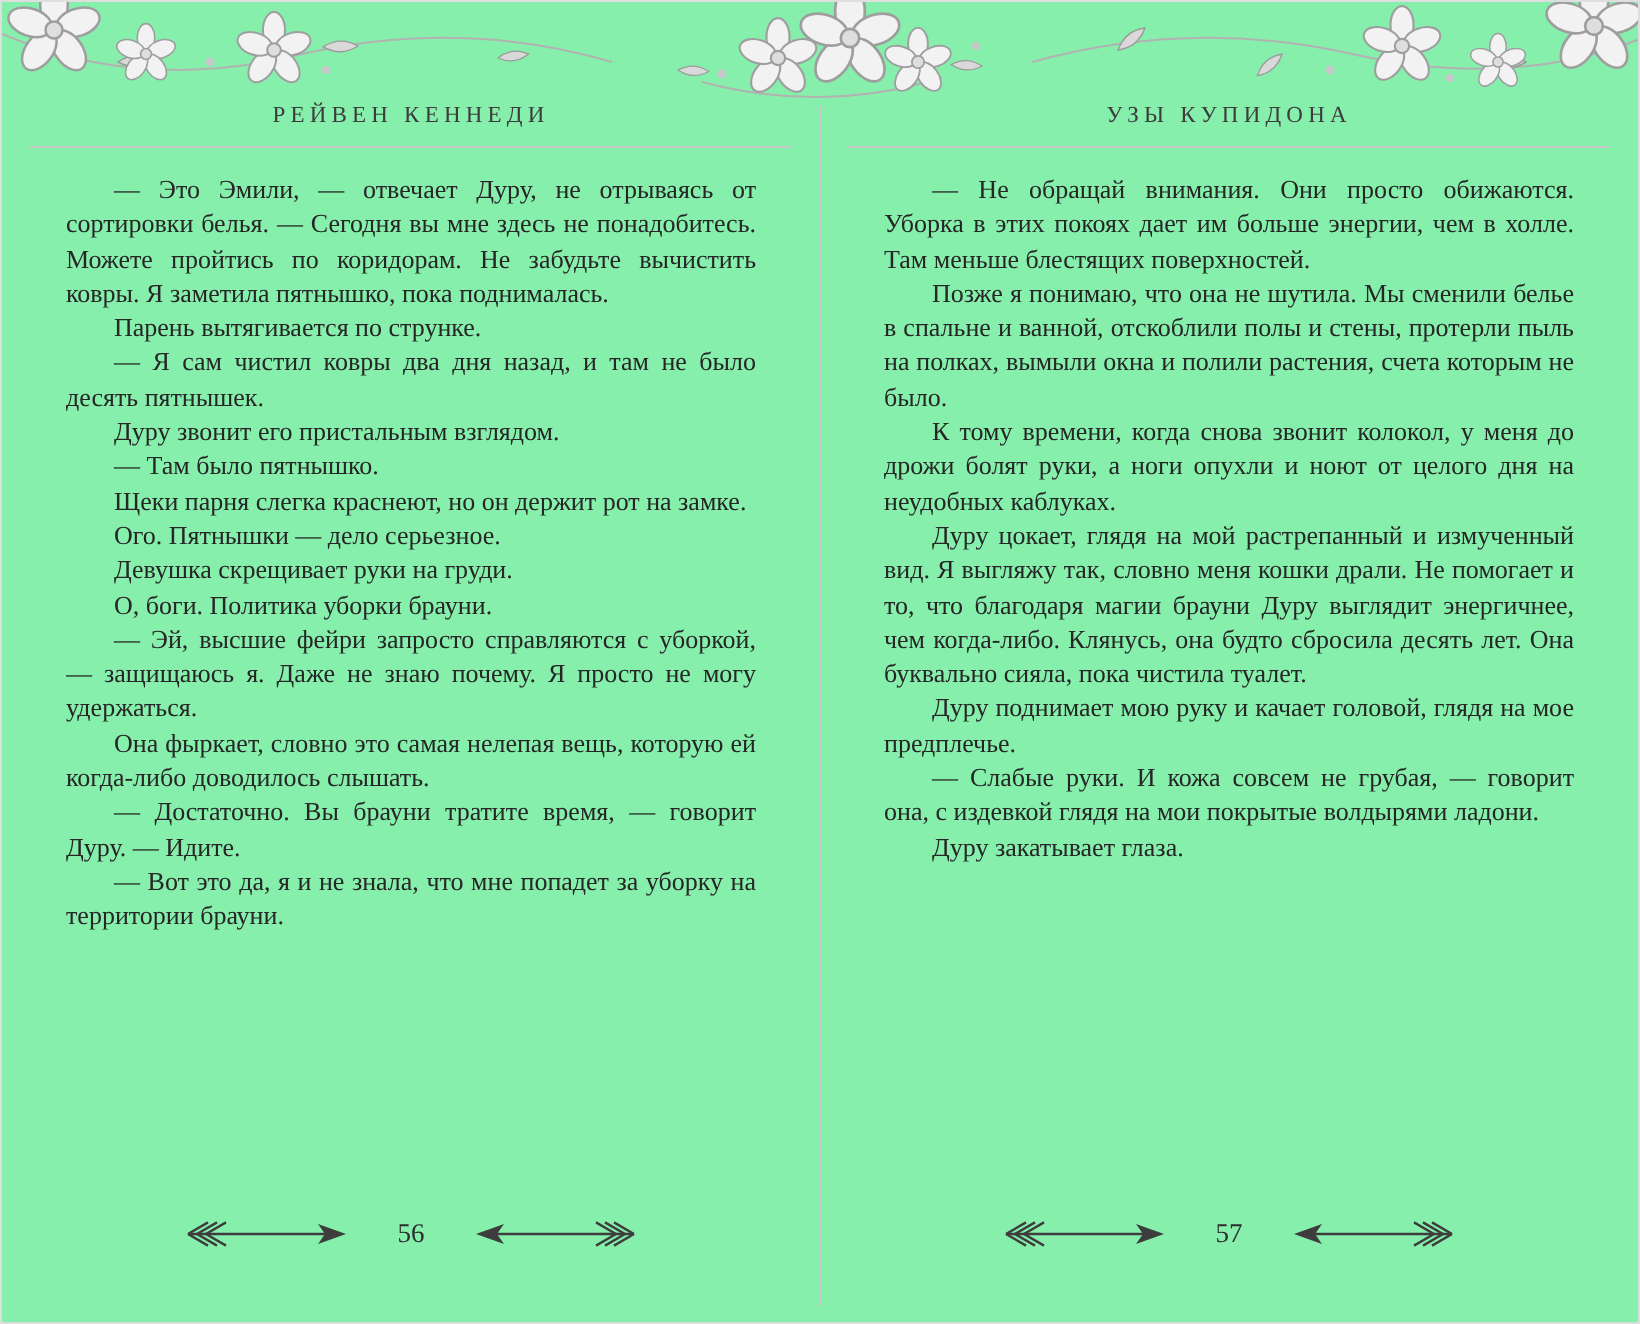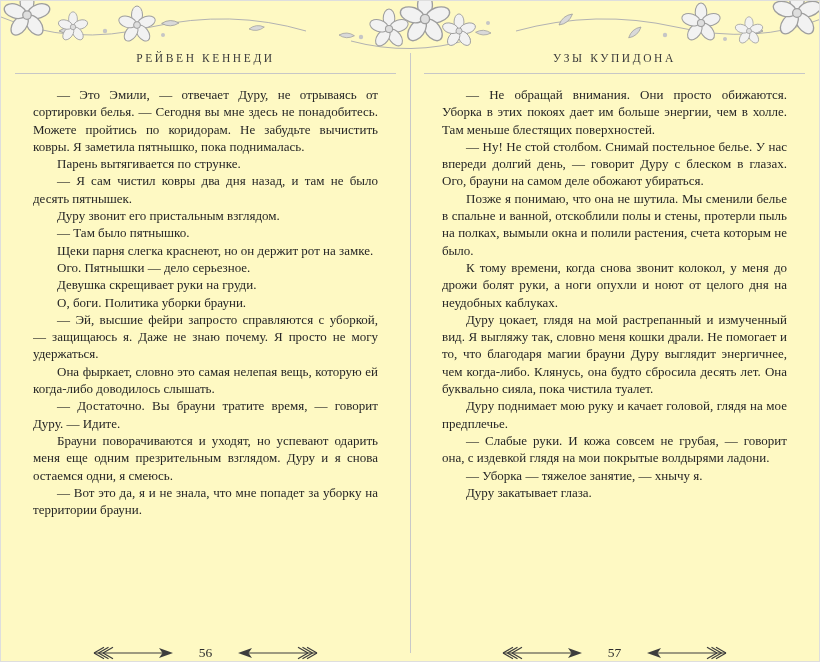--- a/index.html
+++ b/index.html
@@ -1,21 +1,21 @@
 <!DOCTYPE html>
 <html lang="ru"><head>
 <meta charset="utf-8">
 <style>
   html, body { margin: 0; padding: 0; background: #f3f3f3; }
   .spread {
     position: relative;
     width: 820px;
     height: 662px;
     margin: 0 auto;
-    background: #fef9c3;
+    background: #86efac;
     border: 1px solid #dedede;
     box-sizing: border-box;
     overflow: hidden;
     font-family: "Liberation Serif", "DejaVu Serif", serif;
     color: #262626;
     padding-left: 42px;
   }
   .floral { position: absolute; top: 0; left: 0; pointer-events: none; }
   .divider {
     position: absolute;
@@ -48,20 +48,21 @@
     hyphens: auto;
     overflow: hidden;
   }
   .page-body p { margin: 0; text-indent: 24px; }
   .page-footer {
     display: flex;
     align-items: center;
     justify-content: center;
     gap: 24px;
     padding-top: 6px;
+    margin-bottom: 36px;
   }
   .pagenum { font-size: 13.5px; color: #2d2d2d; }
   .arrow { display: block; }
 </style>
 </head>
 <body>
 
 <div class="spread">
 
   <svg class="floral" width="820" height="72" viewBox="0 0 820 72" aria-hidden="true">
@@ -132,47 +133,44 @@
         <p>— Я сам чистил ковры два дня назад, и там не было десять пятнышек.</p>
         <p>Дуру звонит его пристальным взглядом.</p>
         <p>— Там было пятнышко.</p>
         <p>Щеки парня слегка краснеют, но он держит рот на замке.</p>
         <p>Ого. Пятнышки — дело серьезное.</p>
         <p>Девушка скрещивает руки на груди.</p>
         <p>О, боги. Политика уборки брауни.</p>
         <p>— Эй, высшие фейри запросто справляются с уборкой, — защищаюсь я. Даже не знаю почему. Я просто не могу удержаться.</p>
         <p>Она фыркает, словно это самая нелепая вещь, которую ей когда-либо доводилось слышать.</p>
         <p>— Достаточно. Вы брауни тратите время, — говорит Дуру. — Идите.</p>
-        <p>Брауни поворачиваются и уходят, но успевают одарить меня еще одним презрительным взглядом. Дуру и я снова остаемся одни, я смеюсь.</p>
         <p>— Вот это да, я и не знала, что мне попадет за уборку на территории брауни.</p>
       </div>
       <footer class="page-footer">
         <svg class="arrow" width="84" height="16" viewBox="0 0 84 16">
             <use href="#arrowdef"></use>
           </svg>
         <span class="pagenum">56</span>
         <svg class="arrow" width="84" height="16" viewBox="0 0 84 16">
             <use href="#arrowdef" transform="translate(84,0) scale(-1,1)"></use>
           </svg>
       </footer>
     </section>
 
     <section class="page">
       <header class="page-header">
         <div class="running-head">УЗЫ КУПИДОНА</div>
       </header>
       <div class="page-body">
         <p>— Не обращай внимания. Они просто обижаются. Уборка в этих покоях дает им больше энергии, чем в холле. Там меньше блестящих поверхностей.</p>
-        <p>— Ну! Не стой столбом. Снимай постельное белье. У нас впереди долгий день, — говорит Дуру с блеском в глазах. Ого, брауни на самом деле обожают убираться.</p>
         <p>Позже я понимаю, что она не шутила. Мы сменили белье в спальне и ванной, отскоблили полы и стены, протерли пыль на полках, вымыли окна и полили растения, счета которым не было.</p>
         <p>К тому времени, когда снова звонит колокол, у меня до дрожи болят руки, а ноги опухли и ноют от целого дня на неудобных каблуках.</p>
         <p>Дуру цокает, глядя на мой растрепанный и измученный вид. Я выгляжу так, словно меня кошки драли. Не помогает и то, что благодаря магии брауни Дуру выглядит энергичнее, чем когда-либо. Клянусь, она будто сбросила десять лет. Она буквально сияла, пока чистила туалет.</p>
         <p>Дуру поднимает мою руку и качает головой, глядя на мое предплечье.</p>
         <p>— Слабые руки. И кожа совсем не грубая, — говорит она, с издевкой глядя на мои покрытые волдырями ладони.</p>
-        <p>— Уборка — тяжелое занятие, — хнычу я.</p>
         <p>Дуру закатывает глаза.</p>
       </div>
       <footer class="page-footer">
         <svg class="arrow" width="84" height="16" viewBox="0 0 84 16">
             <use href="#arrowdef"></use>
           </svg>
         <span class="pagenum">57</span>
         <svg class="arrow" width="84" height="16" viewBox="0 0 84 16">
             <use href="#arrowdef" transform="translate(84,0) scale(-1,1)"></use>
           </svg>

